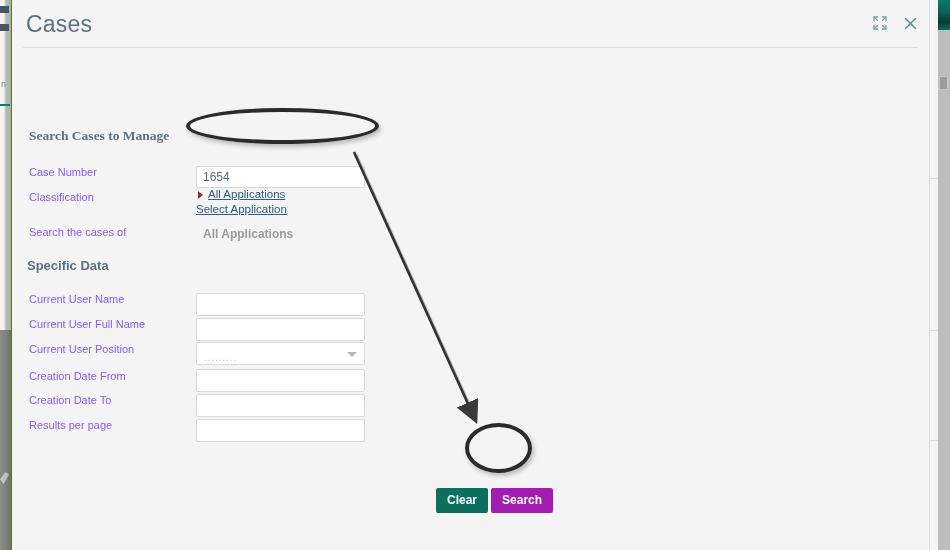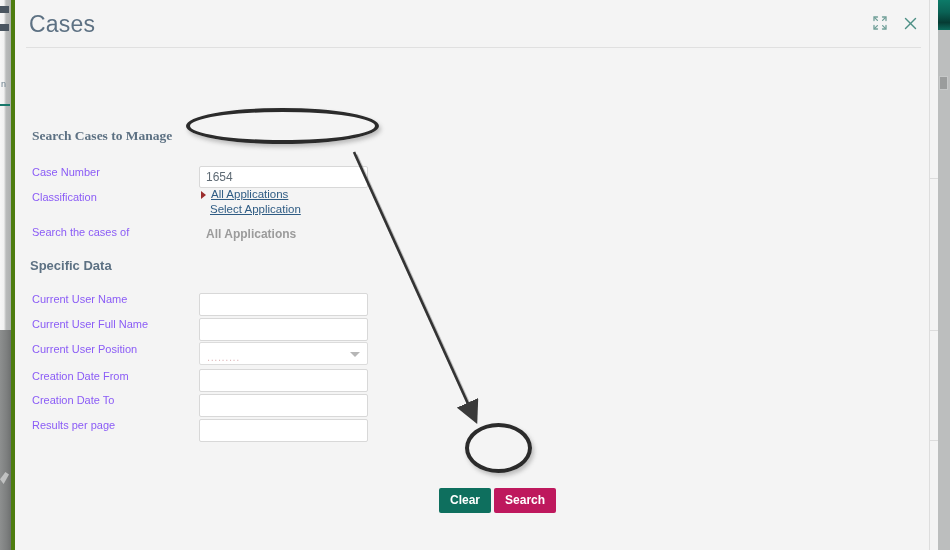--- a/index.html
+++ b/index.html
@@ -88,21 +88,21 @@
     position: absolute; right: 12px; top: 440px;
     width: 8px; height: 1px; background: #dcdcdc;
   }
 
   
   .panel {
     position: absolute;
     left: 11px; top: 0;
     width: 919px; height: 550px;
     background: #f4f4f4;
-    border-left: 4px solid #4d7c0f;
+    border-left: 1px solid #4d7c0f;
     border-right: 1px solid #dddddd;
   }
 
   .panel-header {
     position: relative;
     height: 52px;
     background: #f4f4f4;
   }
   .panel-title {
     position: absolute;
@@ -217,21 +217,21 @@
     position: relative;
   }
   .bullet-tri {
     position: absolute;
     left: 2px; top: 3px;
     width: 0; height: 0;
     border-top: 4px solid transparent;
     border-bottom: 4px solid transparent;
     border-left: 5px solid #9b2d2d;
   }
-  .link-row a.second { margin-top: 2px; margin-left: 11px; }
+  .link-row a.second { margin-top: 2px; }
 
   .value-bold {
     position: absolute;
     left: 191px;
     font-size: 12px;
     font-weight: bold;
     color: #9b9b9b;
     white-space: nowrap;
   }
 
@@ -250,21 +250,21 @@
     color: #ffffff;
     border: none;
     border-radius: 2px;
     font-family: "Liberation Sans", sans-serif;
     font-size: 12px;
     font-weight: bold;
     cursor: pointer;
     line-height: 25px;
     text-align: center;
   }
-  .btn.search { background: #be185d; min-width: 55px; }
+  .btn.search { background: #a21caf; min-width: 55px; }
 
   
   .anno-layer {
     position: absolute;
     left: 0; top: 0;
     width: 950px; height: 550px;
     pointer-events: none;
   }
   .anno-oval {
     position: absolute;

